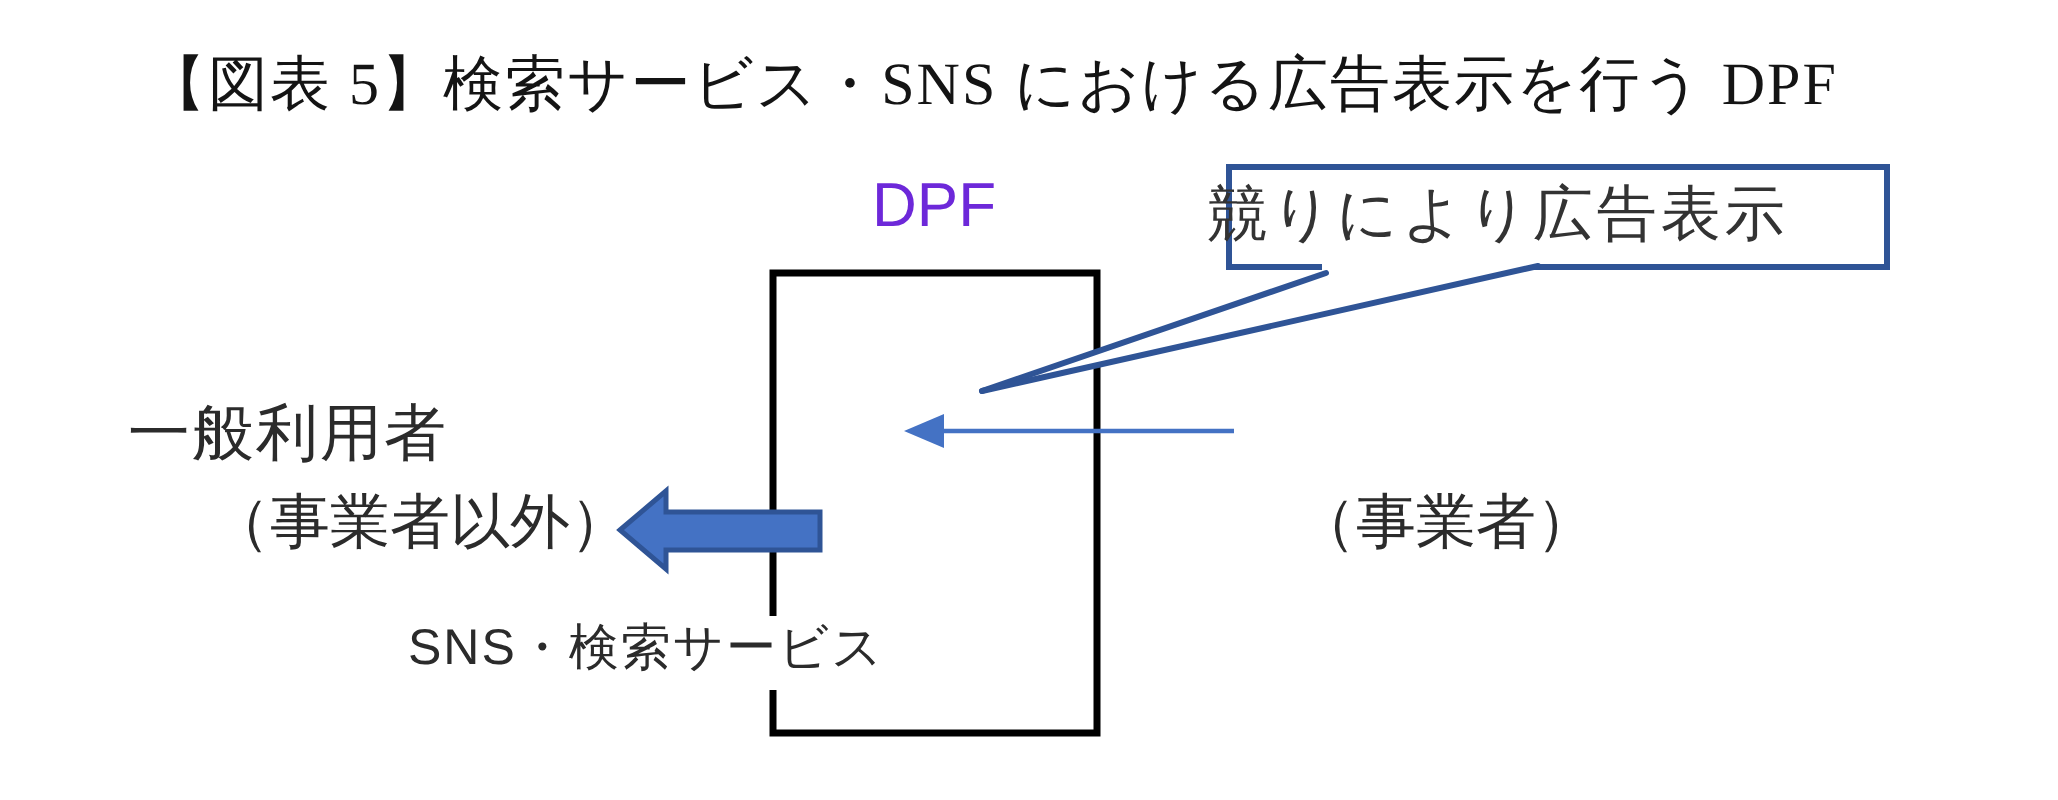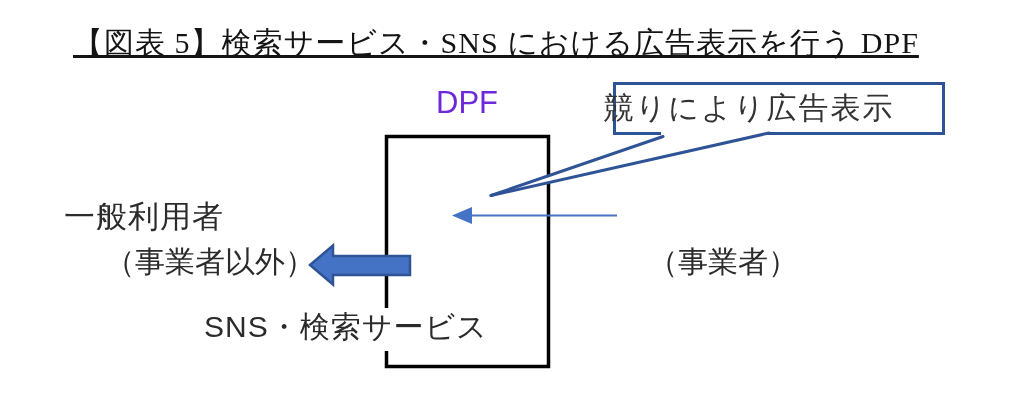--- a/index.html
+++ b/index.html
@@ -8,37 +8,37 @@
     width:1029px;height:400px;
     background:#ffffff;
     overflow:hidden;
     font-family:"Liberation Sans","DejaVu Sans",sans-serif;
   }
   .layer{position:absolute;left:0;top:0;width:1029px;height:400px;}
   .txt{position:absolute;white-space:nowrap;line-height:1.15;color:#2b2b2b;}
   .title{
     left:73px;top:26px;
     font-family:"Liberation Serif","DejaVu Serif",serif;
-    font-size:30px;color:#141414;letter-spacing:1px;text-decoration:underline;
+    font-size:30px;color:#141414;letter-spacing:1px;
   }
   .dpf-label{
     left:385px;top:85px;width:164px;
     text-align:center;font-size:31px;color:#6d28d9;
   }
   .callout-text{
     left:613px;top:82px;width:272px;height:53px;
     display:flex;align-items:center;justify-content:center;
     font-size:30px;letter-spacing:2px;color:#333333;
   }
   .left-name{left:64px;top:199px;font-size:31px;letter-spacing:1px;}
   .left-qual{left:78px;top:245px;font-size:30px;margin-left:27px;}
   .right-name{left:621px;top:199px;font-size:30px;letter-spacing:2px;}
   .right-qual{left:648px;top:245px;font-size:30px;}
   .service-label{
-    left:196px;top:308px;font-size:30px;letter-spacing:1px;
+    left:196px;top:308px;font-size:25px;letter-spacing:1px;
     background:#ffffff;padding:2px 8px 6px 8px;
   }
 </style>
 </head>
 <body>
 
 <div class="page">
 
   <svg class="layer" viewBox="0 0 1029 400">
 

